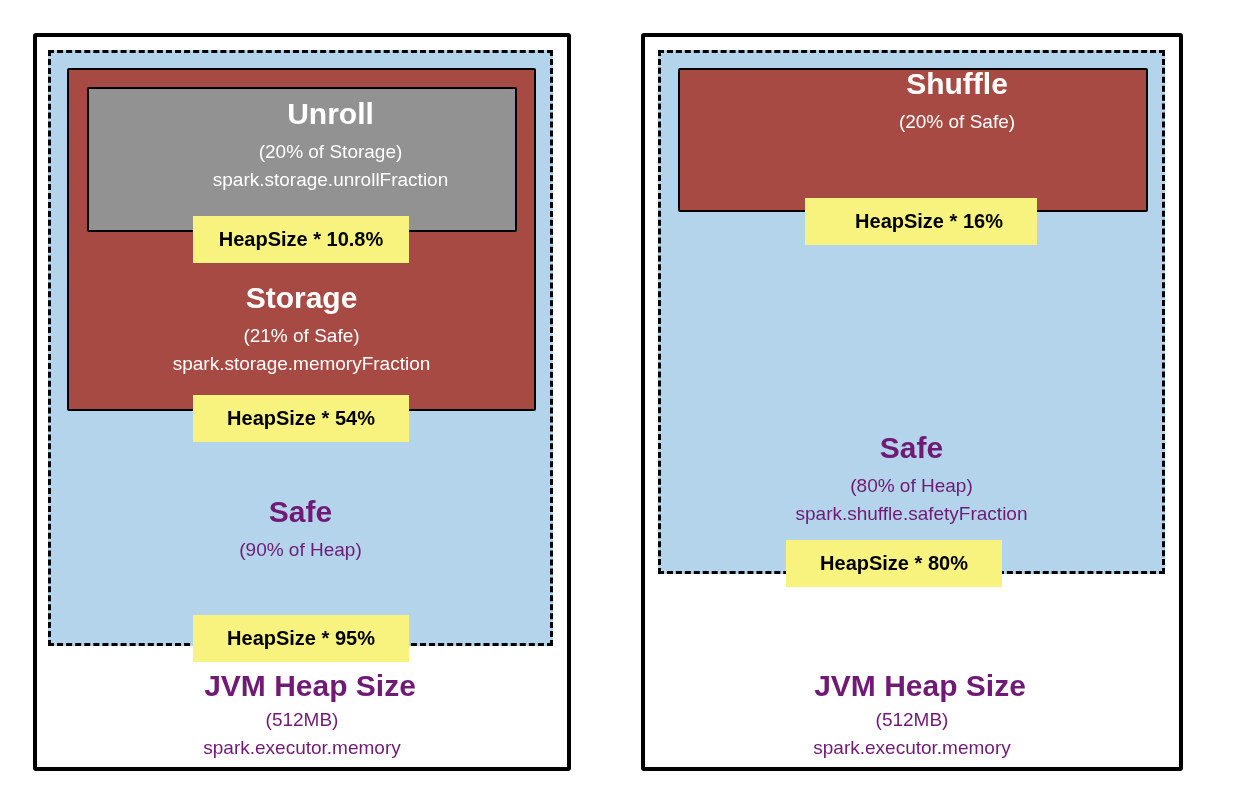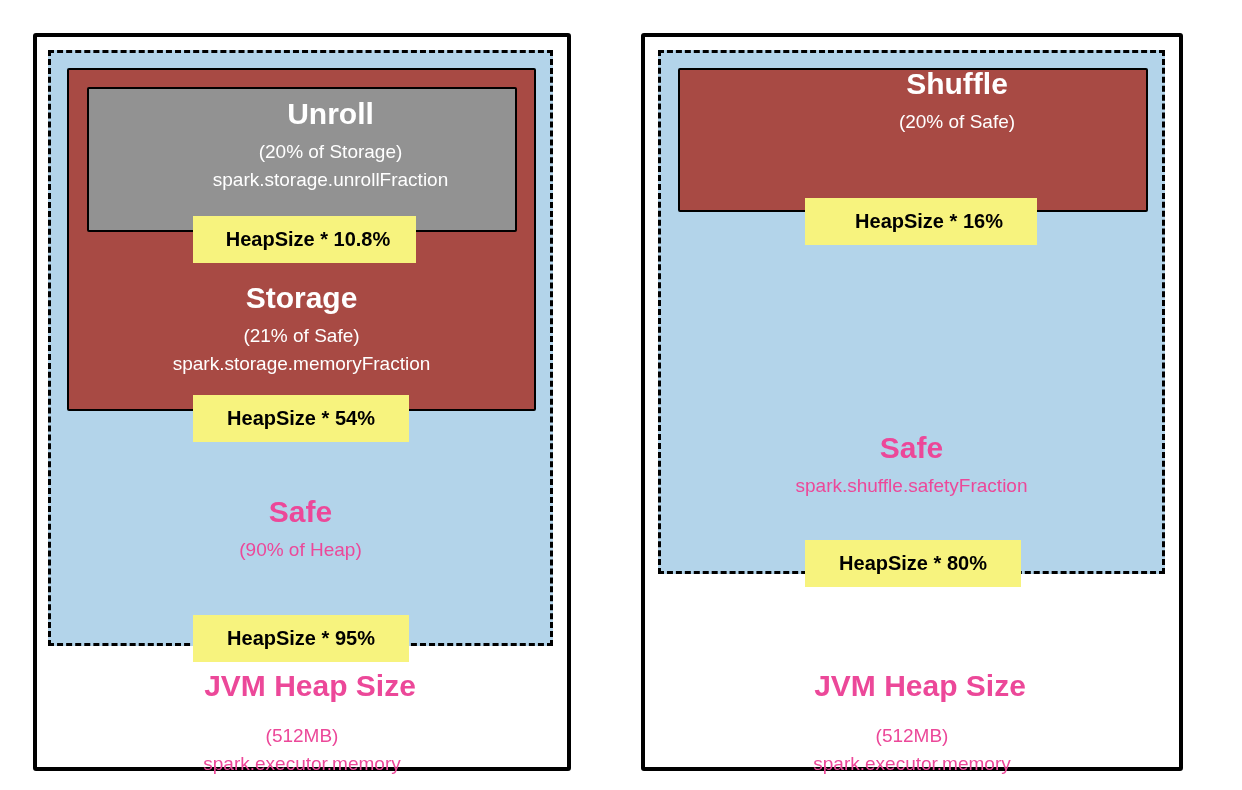--- a/index.html
+++ b/index.html
@@ -48,49 +48,49 @@
     position: absolute;
     text-align: center;
     z-index: 4;
   }
   .text-group .title {
     font-size: 30px;
     font-weight: bold;
     line-height: 36px;
     margin-bottom: 6px;
   }
-  .text-group.heap-group .title { margin-bottom: 18px; padding-left: 16px; }
+  .text-group.heap-group .title { margin-bottom: 2px; padding-left: 16px; }
   .text-group .subtitle,
   .text-group .property {
     font-size: 19px;
     line-height: 28px;
   }
   .light-text { color: #ffffff; }
-  .dark-text  { color: #ec4899; }
+  .dark-text  { color: #701a75; }
 </style>
 </head>
 <body>
 
 <div id="canvas">
 
   <div class="box outer-box" style="left:33px; top:33px; width:538px; height:738px;"></div>
 
   <div class="box safe-box" style="left:48px; top:50px; width:505px; height:596px;"></div>
 
   <div class="box fraction-box" style="left:67px; top:68px; width:469px; height:343px;"></div>
 
   <div class="box unroll-box" style="left:87px; top:87px; width:430px; height:145px;"></div>
 
   <div class="text-group light-text" style="left:87px; top:96px; width:487px;">
     <div class="title">Unroll</div>
     <div class="subtitle">(20% of Storage)</div>
     <div class="property">spark.storage.unrollFraction</div>
   </div>
 
-  <div class="heap-label" style="left:193px; top:216px;padding-left:7px;">HeapSize * 10.8%</div>
+  <div class="heap-label" style="left:193px; top:216px;">HeapSize * 10.8%</div>
 
   <div class="text-group light-text" style="left:67px; top:280px; width:469px;">
     <div class="title">Storage</div>
     <div class="subtitle">(21% of Safe)</div>
     <div class="property">spark.storage.memoryFraction</div>
   </div>
 
   <div class="heap-label" style="left:193px; top:395px;">HeapSize * 54%</div>
 
   <div class="text-group dark-text" style="left:48px; top:494px; width:505px;">
@@ -114,24 +114,25 @@
 
   <div class="text-group light-text" style="left:678px; top:66px; width:558px;">
     <div class="title">Shuffle</div>
     <div class="subtitle">(20% of Safe)</div>
   </div>
 
   <div class="heap-label" style="left:805px; top:198px;padding-left:16px;">HeapSize * 16%</div>
 
   <div class="text-group dark-text" style="left:658px; top:430px; width:507px;">
     <div class="title">Safe</div>
+    <div class="subtitle">(80% of Heap)</div>
     <div class="property">spark.shuffle.safetyFraction</div>
   </div>
 
-  <div class="heap-label" style="left:805px; top:540px;">HeapSize * 80%</div>
+  <div class="heap-label" style="left:786px; top:540px;">HeapSize * 80%</div>
 
   <div class="text-group heap-group dark-text" style="left:641px; top:668px; width:542px;">
     <div class="title">JVM Heap Size</div>
     <div class="subtitle">(512MB)</div>
     <div class="property">spark.executor.memory</div>
   </div>
 
 </div>
 
 </body></html>

